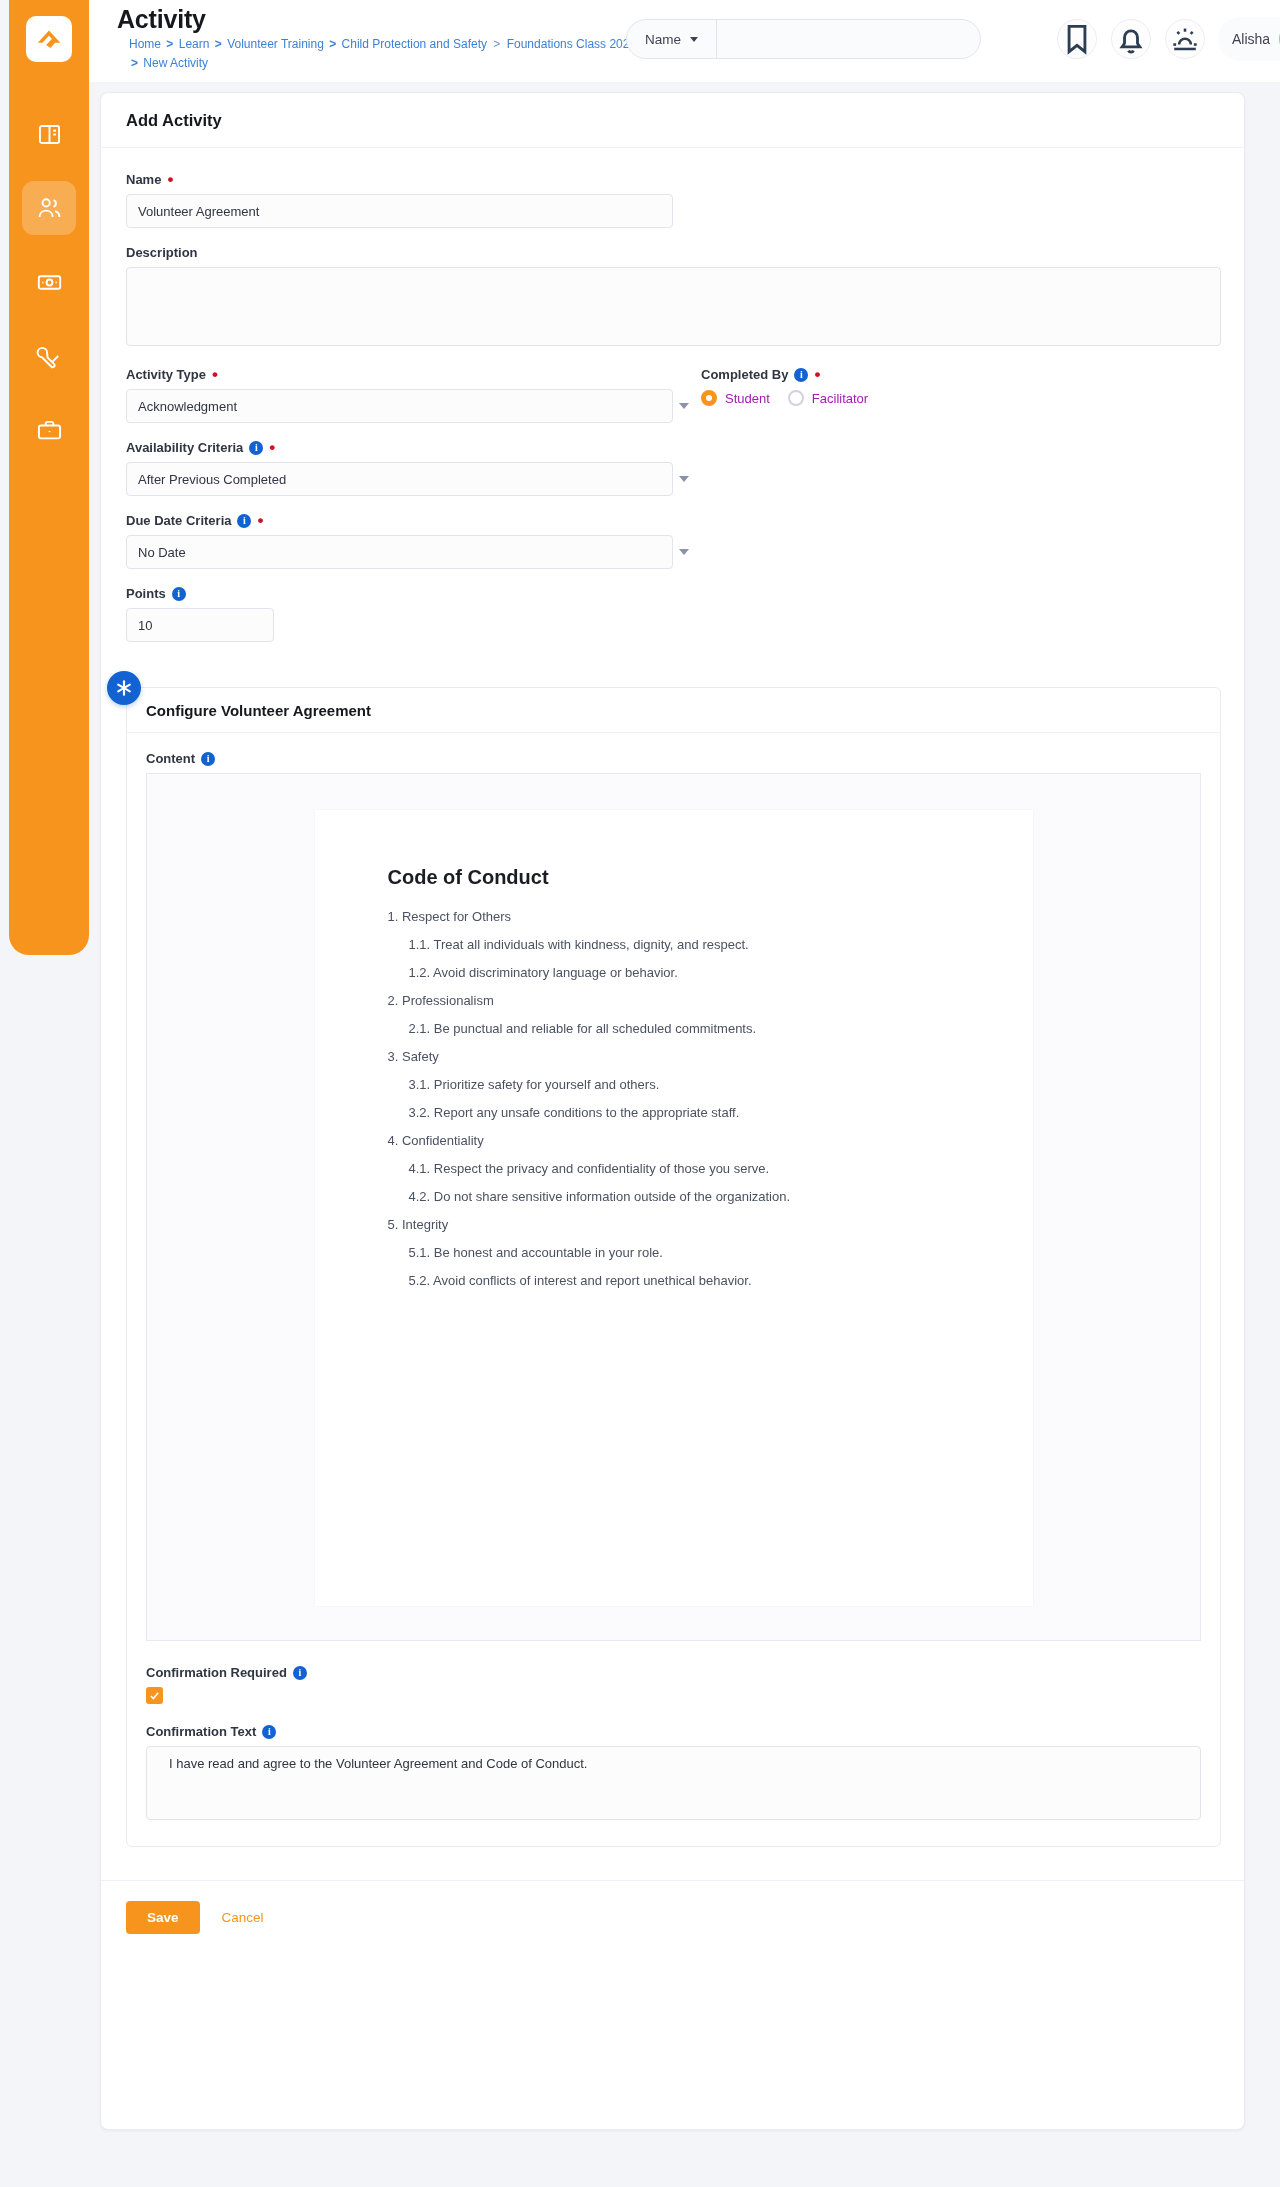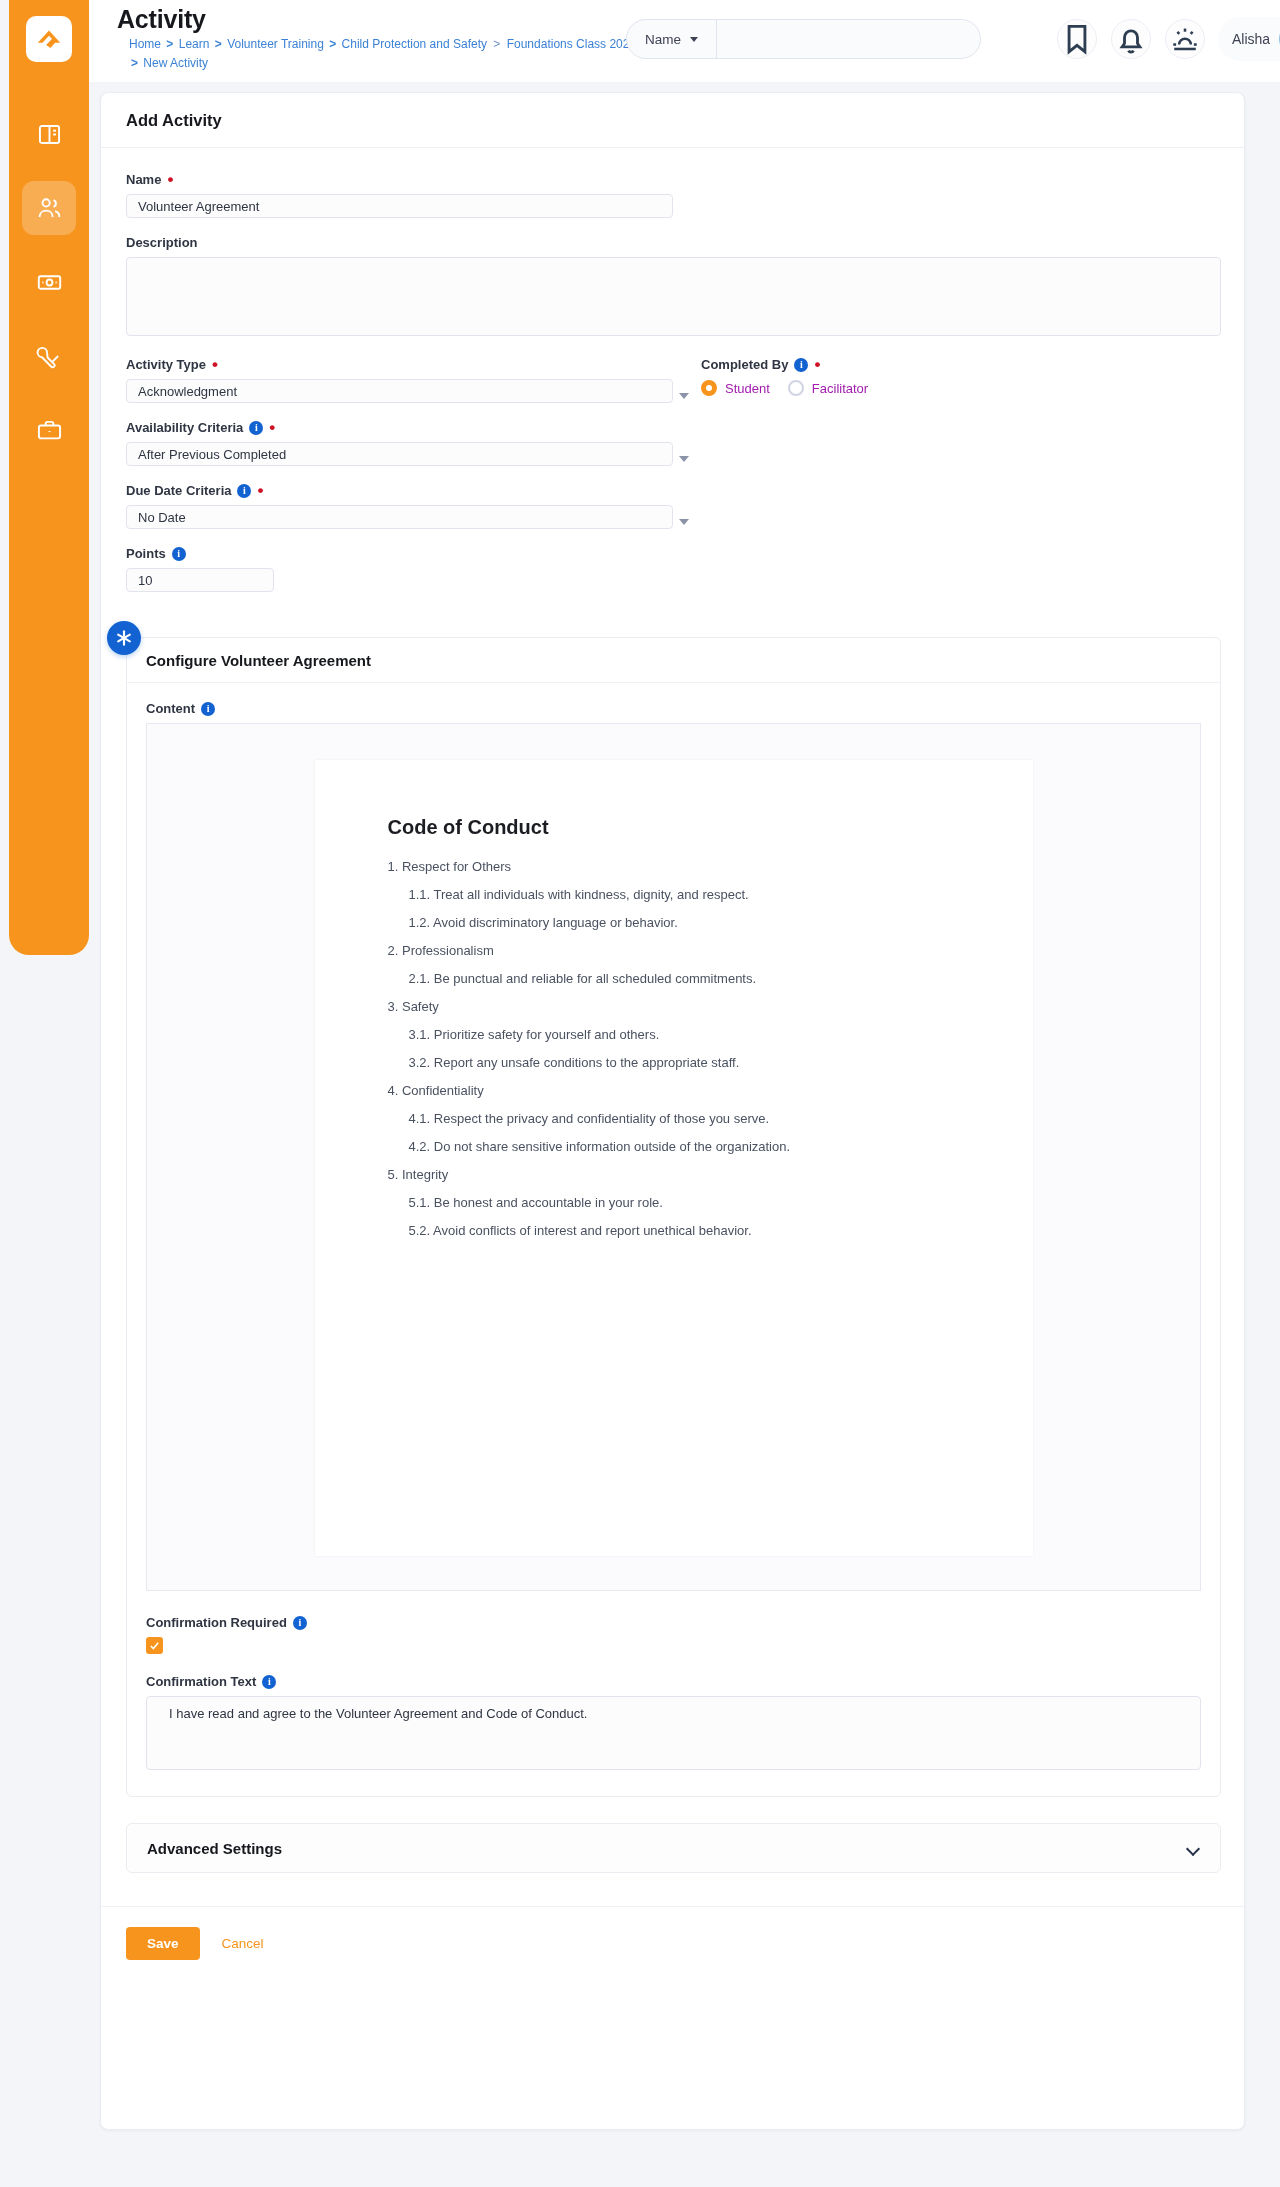--- a/index.html
+++ b/index.html
@@ -113,21 +113,21 @@
   }
   .req { color: #cf1125; font-size: 17px; line-height: 8px; }
   .info {
     display: inline-flex; align-items: center; justify-content: center;
     width: 14px; height: 14px; border-radius: 50%;
     background: #1263d1; color: #fff;
     font-size: 10px; font-weight: bold;
     font-family: "Liberation Serif", serif;
   }
   .inp {
-    height: 24px; border: 1px solid #e1e4ec; border-radius: 4px;
+    height: 34px; border: 1px solid #e1e4ec; border-radius: 4px;
     background: #fcfcfd; font-size: 13px; color: #2f3542;
     padding: 8px 11px; display: flex; align-items: center;
     font-family: "Liberation Sans", sans-serif; outline: none; width: 100%;
   }
   .w-sm { width: 547px; }
   .w-xs { width: 148px; }
   .ta {
     width: 1095px; height: 79px; border: 1px solid #e1e4ec; border-radius: 4px;
     background: #fcfcfd; resize: none; outline: none;
     font-size: 13px; color: #2f3542; padding: 8px 11px;
@@ -554,24 +554,20 @@
           <div class="lbl">
             <span>Confirmation Text</span>
             <span class="info">i</span>
           </div>
           <textarea id="confirm-text" style="">I have read and agree to the Volunteer Agreement and Code of Conduct.</textarea>
         </div>
 
       </div>
     </div>
 
-    <div id="advanced">
-      <span class="t">Advanced Settings</span>
-      <span class="chev"></span>
-    </div>
 
   </div>
 
   <div id="card-foot">
     <button id="btn-save">Save</button>
     <button id="btn-cancel">Cancel</button>
   </div>
 </div>
 
 </body></html>

